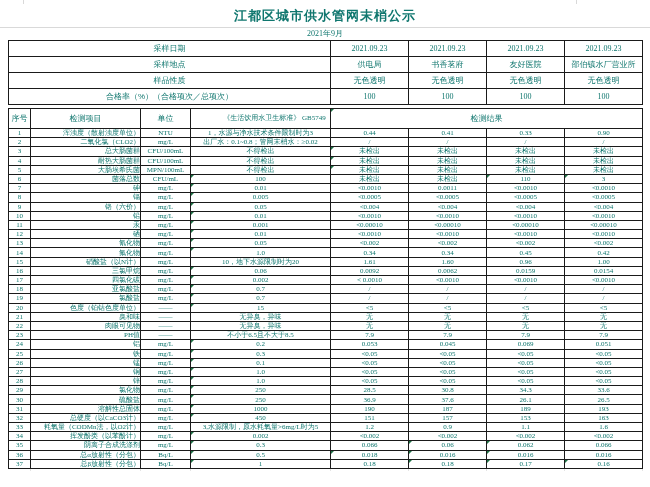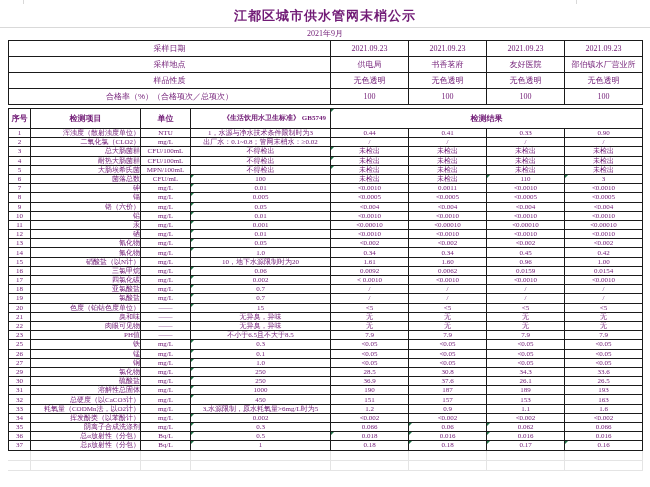--- a/index.html
+++ b/index.html
@@ -1,32 +1,32 @@
 <!DOCTYPE html>
 <html><head>
 <meta charset="utf-8">
 <style>
   html,body{margin:0;padding:0;background:#ffffff;}
   #page{position:relative;width:650px;height:471px;background:#ffffff;overflow:hidden;
-        font-family:"Liberation Serif","DejaVu Serif",serif;color:#701a75;}
+        font-family:"Liberation Serif","DejaVu Serif",serif;color:#0f766e;}
   .top-strip{position:relative;height:4px;}
   .top-strip .vline{position:absolute;top:0;width:1px;height:4px;background:#d9d9d9;}
   #title{height:23px;line-height:23px;text-align:center;font-weight:bold;font-size:13px;
          letter-spacing:1px;font-family:"Liberation Sans","DejaVu Sans",sans-serif;}
   #period{height:12px;line-height:12px;text-align:center;font-size:8px;
           border-top:1px solid #d9d9d9;}
   table{border-collapse:collapse;table-layout:fixed;margin-left:8px;width:634px;}
   td,th{border:1px solid #1a1a1a;padding:0;margin:0;overflow:hidden;white-space:nowrap;
         font-weight:normal;position:relative;text-align:center;}
   
   #info-table td{height:15px;font-size:8px;line-height:15px;}
   #info-table td.info-label{font-family:"Liberation Sans","DejaVu Sans",sans-serif;}
   
   #main-table{margin-top:3px;}
-  #main-table th{height:19px;font-size:8px;line-height:19px;font-weight:bold;}
+  #main-table th{height:19px;font-size:8px;line-height:19px;}
   #main-table th.std-h{font-size:7px;padding-left:28px;}
   #main-table tbody td{height:8.2px;font-size:7px;line-height:8px;}
   #main-table tbody td.item{text-align:right;padding-left:2px;}
   .gc{position:absolute;top:0;left:0;width:0;height:0;display:block;
       border-top:3px solid #1e7145;border-right:3px solid transparent;}
   
   #bottom-grid{margin-left:8px;width:634px;border-collapse:collapse;table-layout:fixed;}
   #bottom-grid td{border:1px solid #e4e4e4;height:9px;border-left:none;}
   #bottom-grid tr td + td{border-left:1px solid #e4e4e4;}
   #bottom-grid tr:first-child td{border-top:none;}
@@ -332,20 +332,30 @@
           <td>23</td>
           <td class="item">PH值</td>
           <td>——</td>
           <td>不小于6.5且不大于8.5</td>
           <td>7.9</td>
           <td>7.9</td>
           <td>7.9</td>
           <td>7.9</td>
         </tr>
         <tr>
+          <td>24</td>
+          <td class="item">铝</td>
+          <td>mg/L</td>
+          <td><i class="gc"></i>0.2</td>
+          <td>0.053</td>
+          <td>0.045</td>
+          <td>0.069</td>
+          <td>0.051</td>
+        </tr>
+        <tr>
           <td>25</td>
           <td class="item">铁</td>
           <td>mg/L</td>
           <td><i class="gc"></i>0.3</td>
           <td>&lt;0.05</td>
           <td>&lt;0.05</td>
           <td>&lt;0.05</td>
           <td>&lt;0.05</td>
         </tr>
         <tr>
@@ -354,20 +364,30 @@
           <td>mg/L</td>
           <td><i class="gc"></i>0.1</td>
           <td>&lt;0.05</td>
           <td>&lt;0.05</td>
           <td>&lt;0.05</td>
           <td>&lt;0.05</td>
         </tr>
         <tr>
           <td>27</td>
           <td class="item">铜</td>
+          <td>mg/L</td>
+          <td><i class="gc"></i>1.0</td>
+          <td>&lt;0.05</td>
+          <td>&lt;0.05</td>
+          <td>&lt;0.05</td>
+          <td>&lt;0.05</td>
+        </tr>
+        <tr>
+          <td>28</td>
+          <td class="item">锌</td>
           <td>mg/L</td>
           <td><i class="gc"></i>1.0</td>
           <td>&lt;0.05</td>
           <td>&lt;0.05</td>
           <td>&lt;0.05</td>
           <td>&lt;0.05</td>
         </tr>
         <tr>
           <td>29</td>
           <td class="item">氯化物</td>

